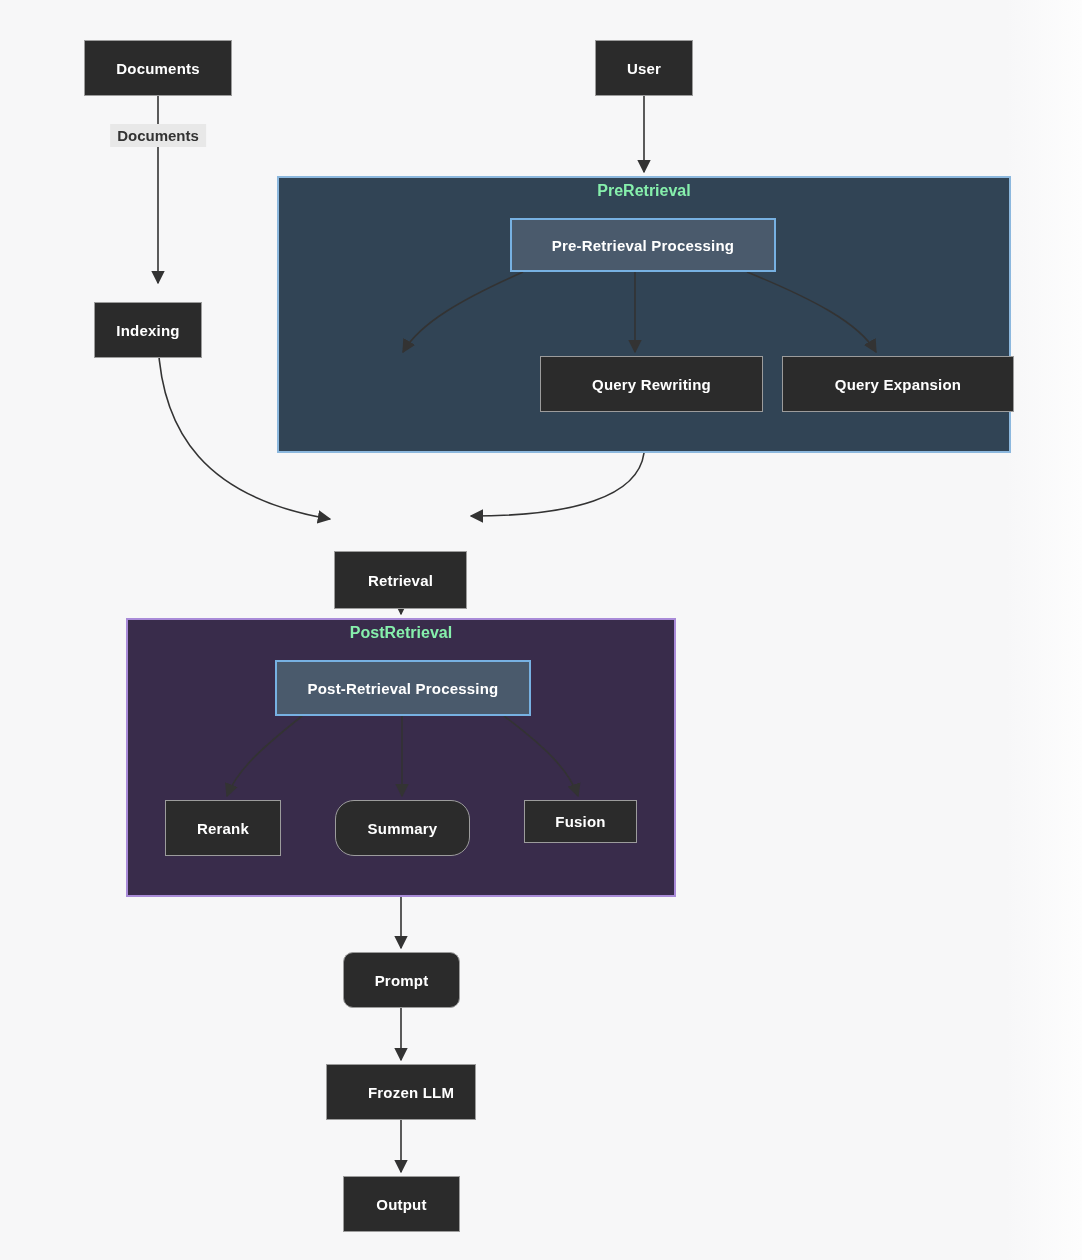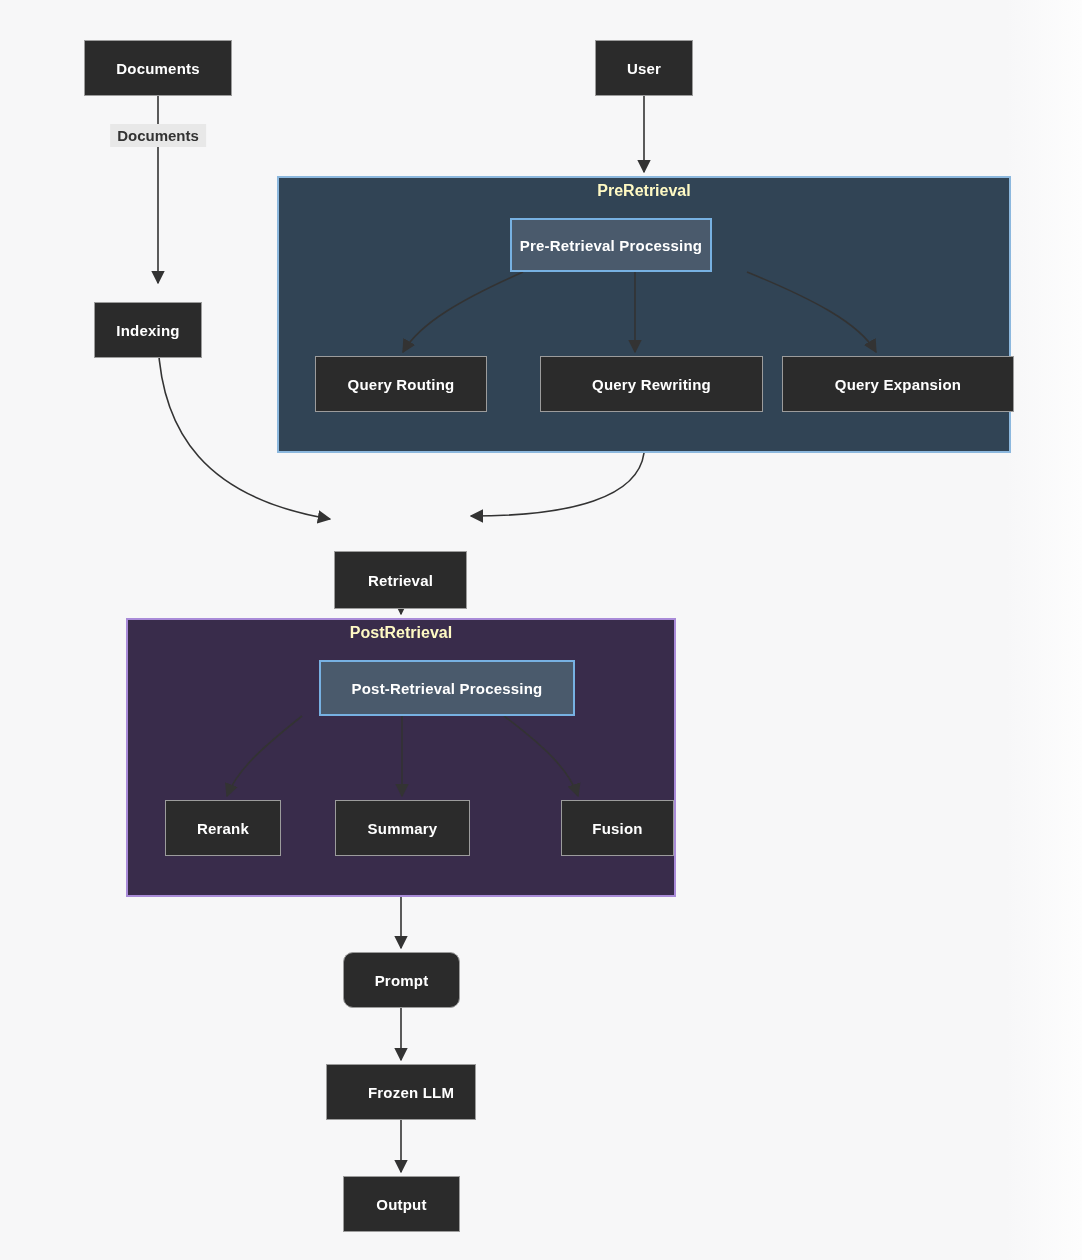--- a/index.html
+++ b/index.html
@@ -7,47 +7,47 @@
     position:relative; width:1082px; height:1260px;
     background:linear-gradient(90deg,#f7f7f8 0%,#f7f7f8 93%,#fdfdfd 100%);
     font-family:"Liberation Sans", sans-serif; overflow:hidden;
   }
   .edges { position:absolute; left:0; top:0; width:100%; height:100%; pointer-events:none; }
   .subgraph { position:absolute; box-sizing:border-box; }
   .subgraph.pre  { left:277px; top:176px; width:734px; height:277px; background:#314455; border:2px solid #8cb8de; }
   .subgraph.post { left:126px; top:618px; width:550px; height:279px; background:#392c4b; border:2px solid #a98bd8; }
   .subgraph-label {
     position:absolute; left:0; top:4px; width:100%; text-align:center;
-    font-size:16px; font-weight:600; color:#fef9c3;
+    font-size:16px; font-weight:600; color:#86efac;
   }
   .node {
     position:absolute; box-sizing:border-box;
     background:#2b2b2b; border:1px solid #9c9c9c; color:#ffffff;
     display:flex; align-items:center; justify-content:center;
     font-size:15px; font-weight:600; letter-spacing:0.2px; text-align:center;
   }
   .node.proc { background:#4a5a6c; border:2px solid #77b1e2; }
   .edge-label {
     position:absolute; transform:translateX(-50%);
     background:#e8e8e8; color:#333333; padding:3px 7px;
     font-size:15px; font-weight:600; white-space:nowrap;
   }
   
   .n-documents { left:84px;  top:40px;   width:148px; height:56px; }
   .n-user      { left:595px; top:40px;   width:98px;  height:56px; }
   .n-indexing  { left:94px;  top:302px;  width:108px; height:56px; }
-  .n-preproc   { left:510px; top:218px;  width:202px; height:54px; }
+  .n-preproc   { left:510px; top:218px;  width:266px; height:54px; }
   .n-routing   { left:315px; top:356px;  width:172px; height:56px; }
   .n-rewriting { left:540px; top:356px;  width:223px; height:56px; }
   .n-expansion { left:782px; top:356px;  width:232px; height:56px; }
   .n-retrieval { left:334px; top:507px;  width:133px; height:58px;margin-top:44px; }
-  .n-postproc  { left:275px; top:660px;  width:256px; height:56px;margin-left:44px; }
+  .n-postproc  { left:275px; top:660px;  width:256px; height:56px; }
   .n-rerank    { left:165px; top:800px;  width:116px; height:56px; }
-  .n-summary   { left:335px; top:800px;  width:135px; height:56px; }
-  .n-fusion    { left:524px; top:800px;  width:113px; height:56px;margin-left:37px; }
+  .n-summary   { left:335px; top:800px;  width:135px; height:56px;border-radius:19px; }
+  .n-fusion    { left:524px; top:800px;  width:113px; height:43px; }
   .n-prompt    { left:343px; top:952px;  width:117px; height:56px;border-radius:10px; }
   .n-frozen    { left:326px; top:1064px; width:150px; height:56px;padding-left:20px; }
   .n-output    { left:343px; top:1176px; width:117px; height:56px; }
   .el-documents { left:158px; top:124px; }
 </style>
 </head>
 <body>
 
 <div class="canvas">
 
@@ -79,21 +79,20 @@
       <path d="M401,897 L401,948" marker-end="url(#ah)"></path>
       <path d="M401,1008 L401,1060" marker-end="url(#ah)"></path>
       <path d="M401,1120 L401,1172" marker-end="url(#ah)"></path>
     </g>
   </svg>
 
   <div class="node n-documents">Documents</div>
   <div class="node n-user">User</div>
   <div class="node n-indexing">Indexing</div>
   <div class="node proc n-preproc">Pre-Retrieval Processing</div>
-  <div class="node n-routing">Query Routing</div>
   <div class="node n-rewriting">Query Rewriting</div>
   <div class="node n-expansion">Query Expansion</div>
   <div class="node n-retrieval">Retrieval</div>
   <div class="node proc n-postproc">Post-Retrieval Processing</div>
   <div class="node n-rerank">Rerank</div>
   <div class="node n-summary">Summary</div>
   <div class="node n-fusion">Fusion</div>
   <div class="node n-prompt">Prompt</div>
   <div class="node n-frozen">Frozen LLM</div>
   <div class="node n-output">Output</div>

